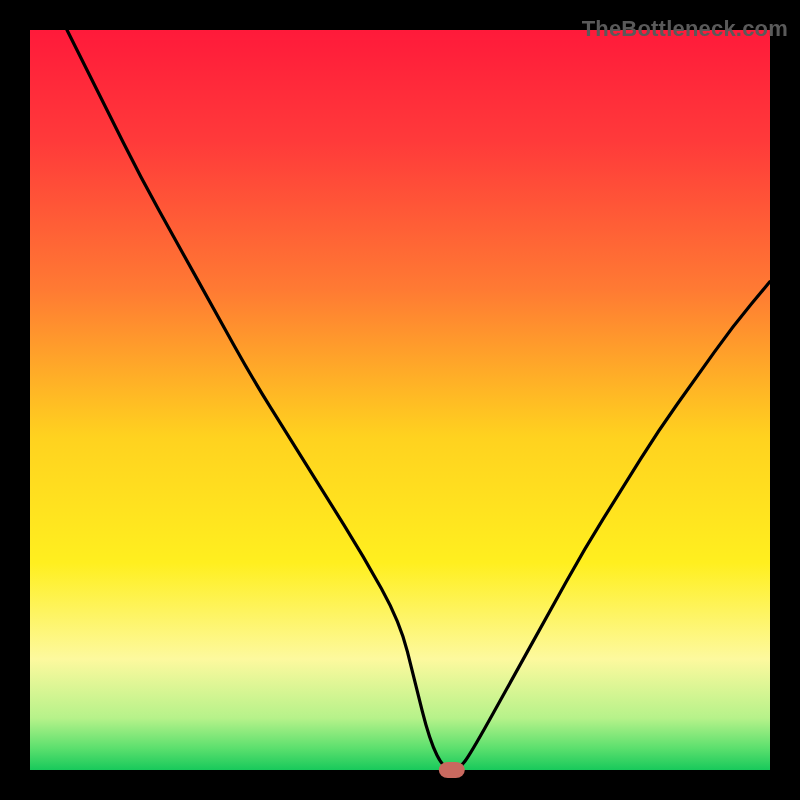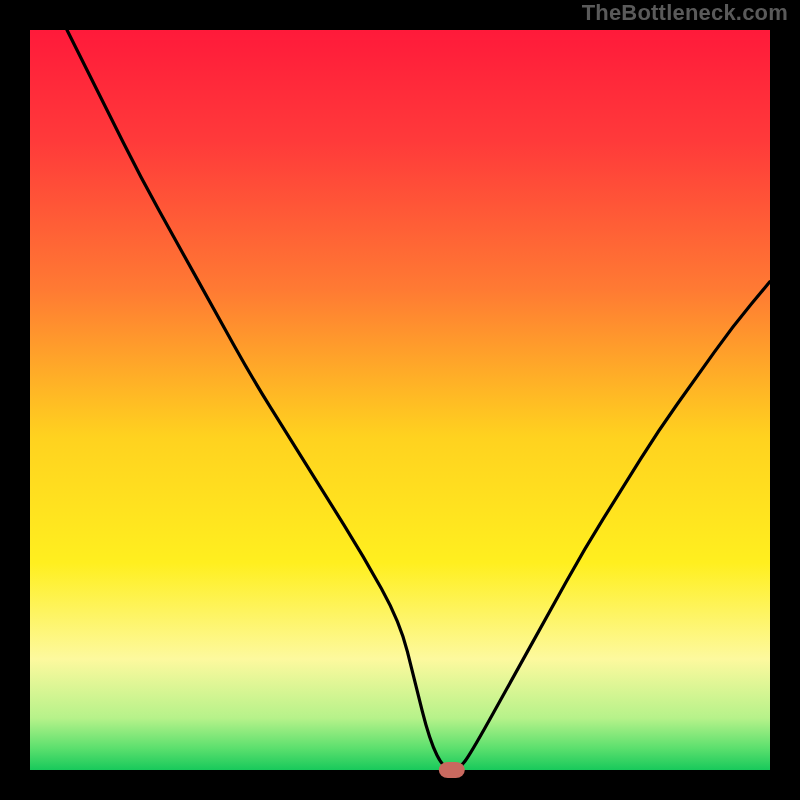--- a/index.html
+++ b/index.html
@@ -12,21 +12,21 @@
     font-family: Arial, Helvetica, sans-serif;
   }
   .frame {
     position: relative;
     width: 800px;
     height: 800px;
     background: #000;
   }
   .watermark {
     position: absolute;
-    top: 0;
+    top: 16px;
     right: 12px;
     color: #5a5a5a;
     font-size: 22px;
     font-weight: 600;
     letter-spacing: 0.2px;
     z-index: 10;
   }
   svg {
     position: absolute;
     top: 0;

